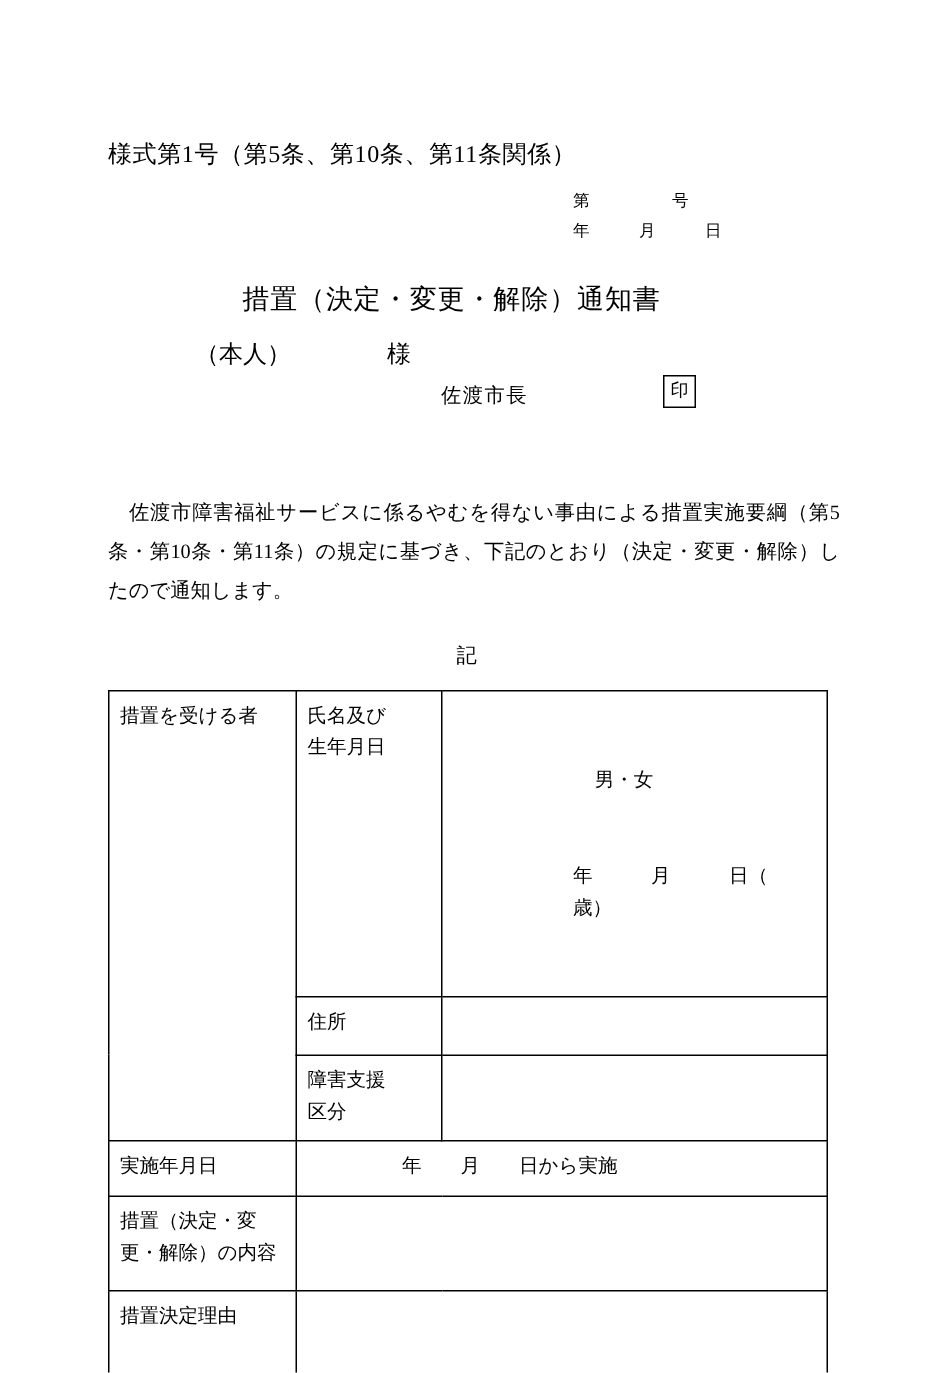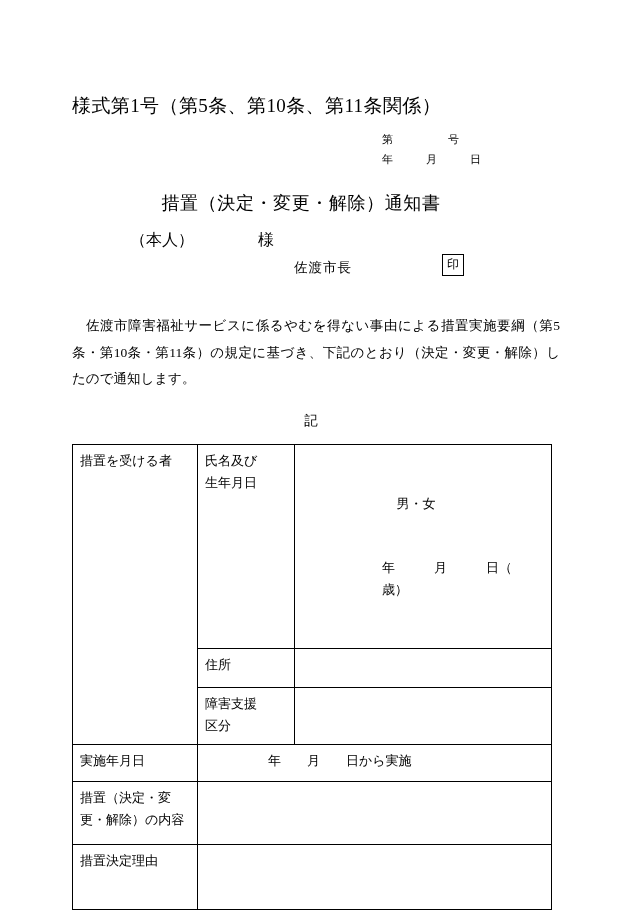--- a/index.html
+++ b/index.html
@@ -22,21 +22,21 @@
     box-sizing: border-box;
     padding: 0;
   }
   .doc-body {
     position: absolute;
     left: 72px;
     top: 92px;
     width: 488px;
   }
   .form-no {
-    font-size: 19px;
+    font-size: 16px;
     letter-spacing: 0.4px;
     line-height: 1.5;
   }
   .top-right-block {
     margin-top: 8px;
     font-size: 11px;
     line-height: 1.85;
     padding-left: 310px;
   }
   .top-right-block .row {
@@ -70,21 +70,21 @@
     left: 370px;
     top: -5px;
     width: 20px;
     height: 20px;
     border: 1px solid #000;
     font-size: 12px;
     line-height: 19px;
     text-align: center;
   }
   .para {
-    margin-top: 32px;
+    margin-top: 52px;
     font-size: 13.5px;
     line-height: 1.95;
     text-align: justify;
     text-indent: 14px;
   }
   .ki {
     margin-top: 20px;
     text-align: center;
     font-size: 13.5px;
     padding-right: 10px;

